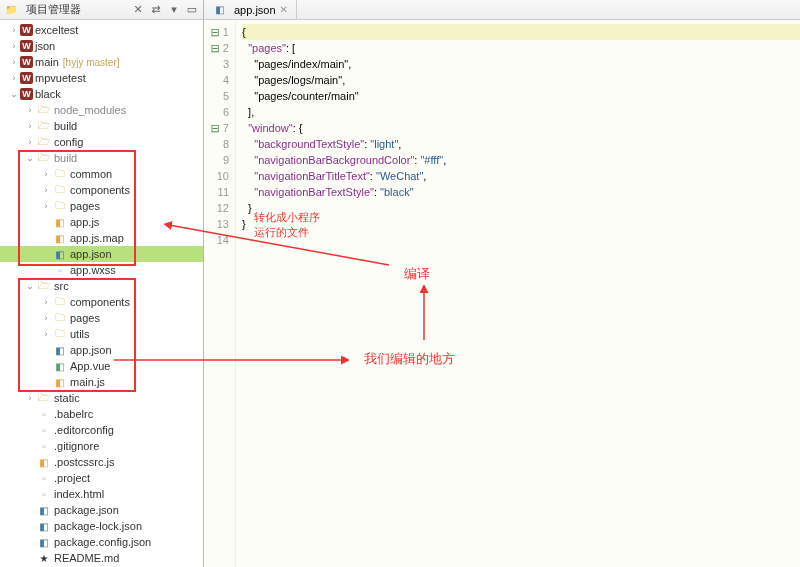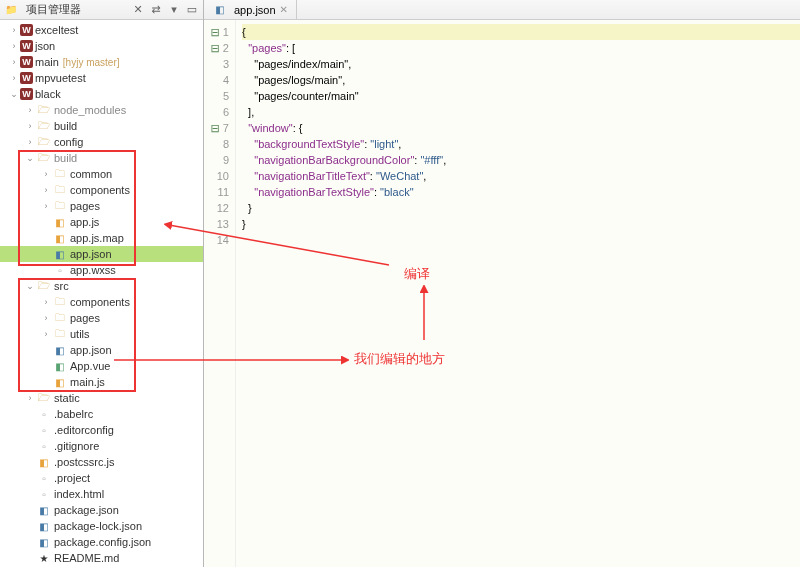--- a/index.html
+++ b/index.html
@@ -282,22 +282,26 @@
         <div><span class="c">⊟</span> 7</div>
         <div>8</div>
         <div>9</div>
         <div>10</div>
         <div>11</div>
         <div>12</div>
         <div>13</div>
         <div>14</div>
       </div>
     <div class="code" id="code"><div class="cursor-line">{</div><div>  <span class="k">"pages"</span>: [</div><div>    "pages/index/main",</div><div>    "pages/logs/main",</div><div>    "pages/counter/main"</div><div>  ],</div><div>  <span class="k">"window"</span>: {</div><div>    <span class="k">"backgroundTextStyle"</span>: <span class="s">"light"</span>,</div><div>    <span class="k">"navigationBarBackgroundColor"</span>: <span class="s">"#fff"</span>,</div><div>    <span class="k">"navigationBarTitleText"</span>: <span class="s">"WeChat"</span>,</div><div>    <span class="k">"navigationBarTextStyle"</span>: <span class="s">"black"</span></div><div>  }</div><div>}</div></div>
+    <div class="anno" style="left:50px;top:190px">
+      <div>转化成小程序</div>
+      <div>运行的文件</div>
+    </div>
     <div class="anno" style="left:200px;top:245px">编译</div>
-    <div class="anno" style="left:150px;top:330px">我们编辑的地方</div>
+    <div class="anno" style="left:160px;top:330px">我们编辑的地方</div>
     <svg class="arrow" style="left:-40px;top:190px;width:230px;height:60px">
         <defs>
           <marker id="ah1" markerWidth="8" markerHeight="8" refX="2" refY="3" orient="auto">
             <path d="M0,0 L6,3 L0,6 Z" fill="#e33"></path>
           </marker>
         </defs>
         <line x1="225" y1="55" x2="5" y2="15" stroke="#e33" stroke-width="1.5" marker-end="url(#ah1)"></line>
       </svg>
     <svg class="arrow" style="left:210px;top:265px;width:20px;height:60px">
         <defs>

